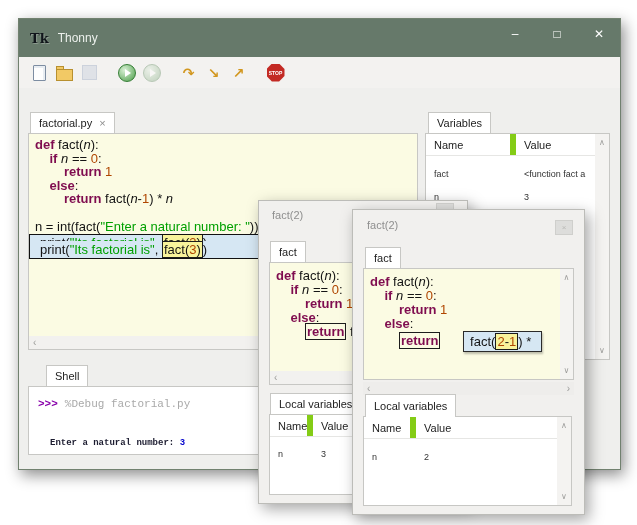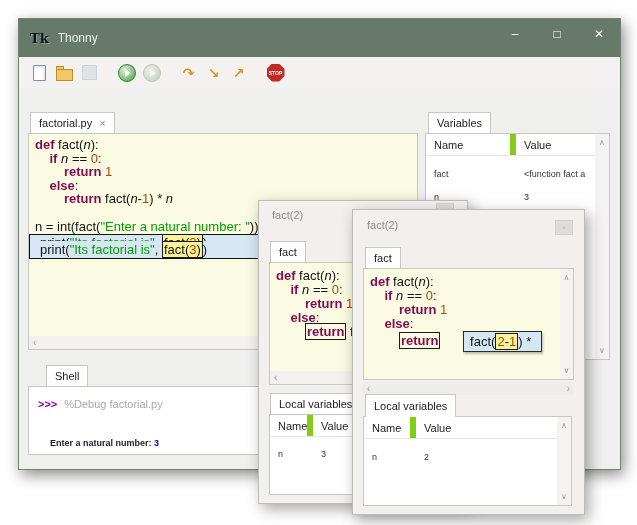--- a/index.html
+++ b/index.html
@@ -62,21 +62,21 @@
   .ed-panel{left:9px;top:30px;width:390px;height:217px}
   .ed-code{position:absolute;left:0;top:0;right:0;bottom:13px;background:#fbfbe3;overflow:hidden;padding:3px 0 0 6px;box-sizing:border-box}
   .hstrip{position:absolute;left:0;right:0;bottom:0;height:13px;background:#f2f1ef;color:#9c9c9a;
           display:flex;justify-content:space-between;align-items:center;font-size:10px;padding:0 4px;box-sizing:border-box}
   .focus-box{margin-left:-6px;margin-top:2px;width:247px;border:1px solid #111;background:#d6e7f3}
   .sliver{height:6px;overflow:hidden;padding-left:10px}
   .focus-main{padding:1px 0 2px 10px}
 
   
   .sh-panel{left:9px;top:283px;width:390px;height:69px;overflow:hidden}
-  .shell-body{padding:7px 9px;font-family:Liberation Sans, sans-serif}
+  .shell-body{padding:7px 9px;font-family:Liberation Mono, monospace}
   .sh-prompt{color:#8800aa;font-weight:bold;font-size:11px;margin-right:7px}
   .sh-cmd{color:#a9a9a9;font-size:11px}
   .shell-line2{margin-top:26px;padding-left:12px;font-size:9px;font-weight:bold}
   .sh-out{color:#1c1c30}
   .sh-in{color:#0000cc}
 
   
   .grid-header{display:flex;font-size:11px;color:#1d1d1d;height:21px;align-items:center;border-bottom:1px solid #e6e6e4}
   .gh-cell{padding-left:8px;box-sizing:border-box;border-right:6px solid #84cc16;height:100%;display:flex;align-items:center}
   .gh-cell:last-child{border-right:none}

